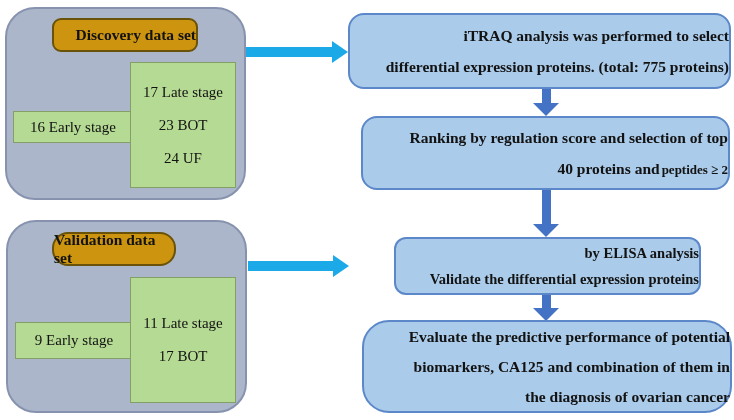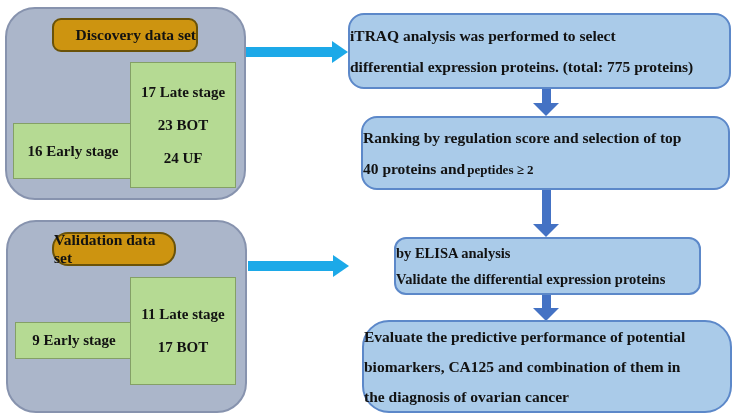--- a/index.html
+++ b/index.html
@@ -39,40 +39,40 @@
   }
   
   .green {
     position: absolute;
     background: var(--group-fill, #b5da93);
     border: 1.5px solid var(--group-border, #84a066);
     box-sizing: border-box;
     display: flex;
     align-items: center;
     justify-content: center;
-    font-weight: bold;
+    font-weight: normal;
     font-size: 15px;
   }
   .green.multi {
     flex-direction: column;
   }
   .green.multi .line {
     line-height: 33px;
     text-align: center;
   }
   
   .step {
     position: absolute;
     background: var(--step-fill, #aacbe9);
     border: 2px solid var(--step-border, #5c88c9);
     border-radius: 16px;
     box-sizing: border-box;
     display: flex;
     flex-direction: column;
-    align-items: flex-start;
+    align-items: flex-end;
     justify-content: center;
     font-weight: bold;
     font-size: 15.5px;
     text-align: center;
   }
   .step .line { line-height: 31px; white-space: nowrap; }
   .step.small { font-size: 14.5px; border-radius: 12px; }
   .step.small .line { line-height: 26px; }
   .step.tall .line { line-height: 30px; }
   .sub-small { font-size: 13px; margin-left: 2px; }
@@ -109,38 +109,38 @@
 </style>
 </head>
 <body>
 
 <div class="stage">
 
   <div class="panel" style="left:5px;top:7px;width:241px;height:193px;">
     <div class="tag" style="left:45px;top:9px;width:146px;height:34px;">
       <span>Discovery data set</span>
     </div>
-    <div class="green" style="left:6px;top:114px;width:120px;height:56px;">
+    <div class="green" style="left:6px;top:102px;width:120px;height:32px;">
       <span>16 Early stage</span>
     </div>
     <div class="green multi" style="left:123px;top:53px;width:106px;height:126px;">
       <div class="line">17 Late stage</div>
       <div class="line">23 BOT</div>
       <div class="line">24 UF</div>
     </div>
   </div>
 
   <div class="panel" style="left:6px;top:220px;width:241px;height:193px;">
     <div class="tag" style="left:44px;top:10px;width:124px;height:34px;border-radius:16px;">
       <span>Validation data set</span>
     </div>
     <div class="green" style="left:7px;top:100px;width:118px;height:37px;">
       <span>9 Early stage</span>
     </div>
-    <div class="green multi" style="left:122px;top:55px;width:106px;height:108px;">
+    <div class="green multi" style="left:122px;top:55px;width:106px;height:126px;">
       <div class="line">11 Late stage</div>
       <div class="line">17 BOT</div>
     </div>
   </div>
 
   <div class="harrow" style="left:246px;top:41px;width:102px;">
     <div class="stem"></div>
     <div class="head"></div>
   </div>
   <div class="harrow" style="left:248px;top:255px;width:101px;">

